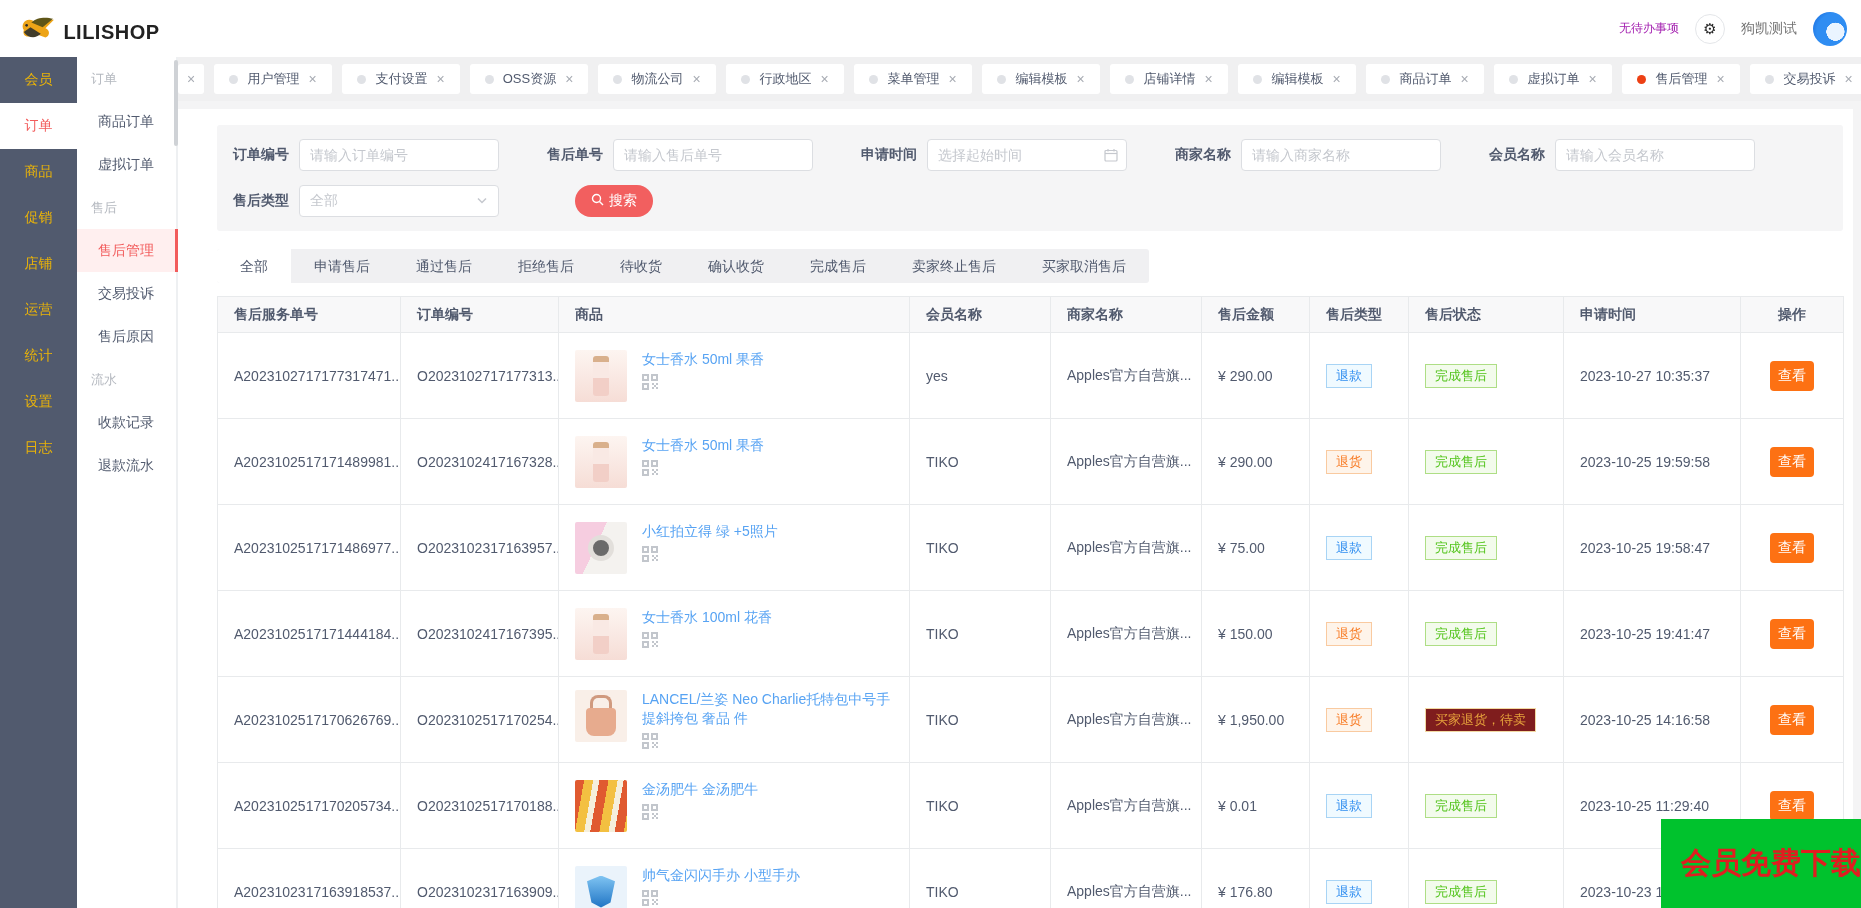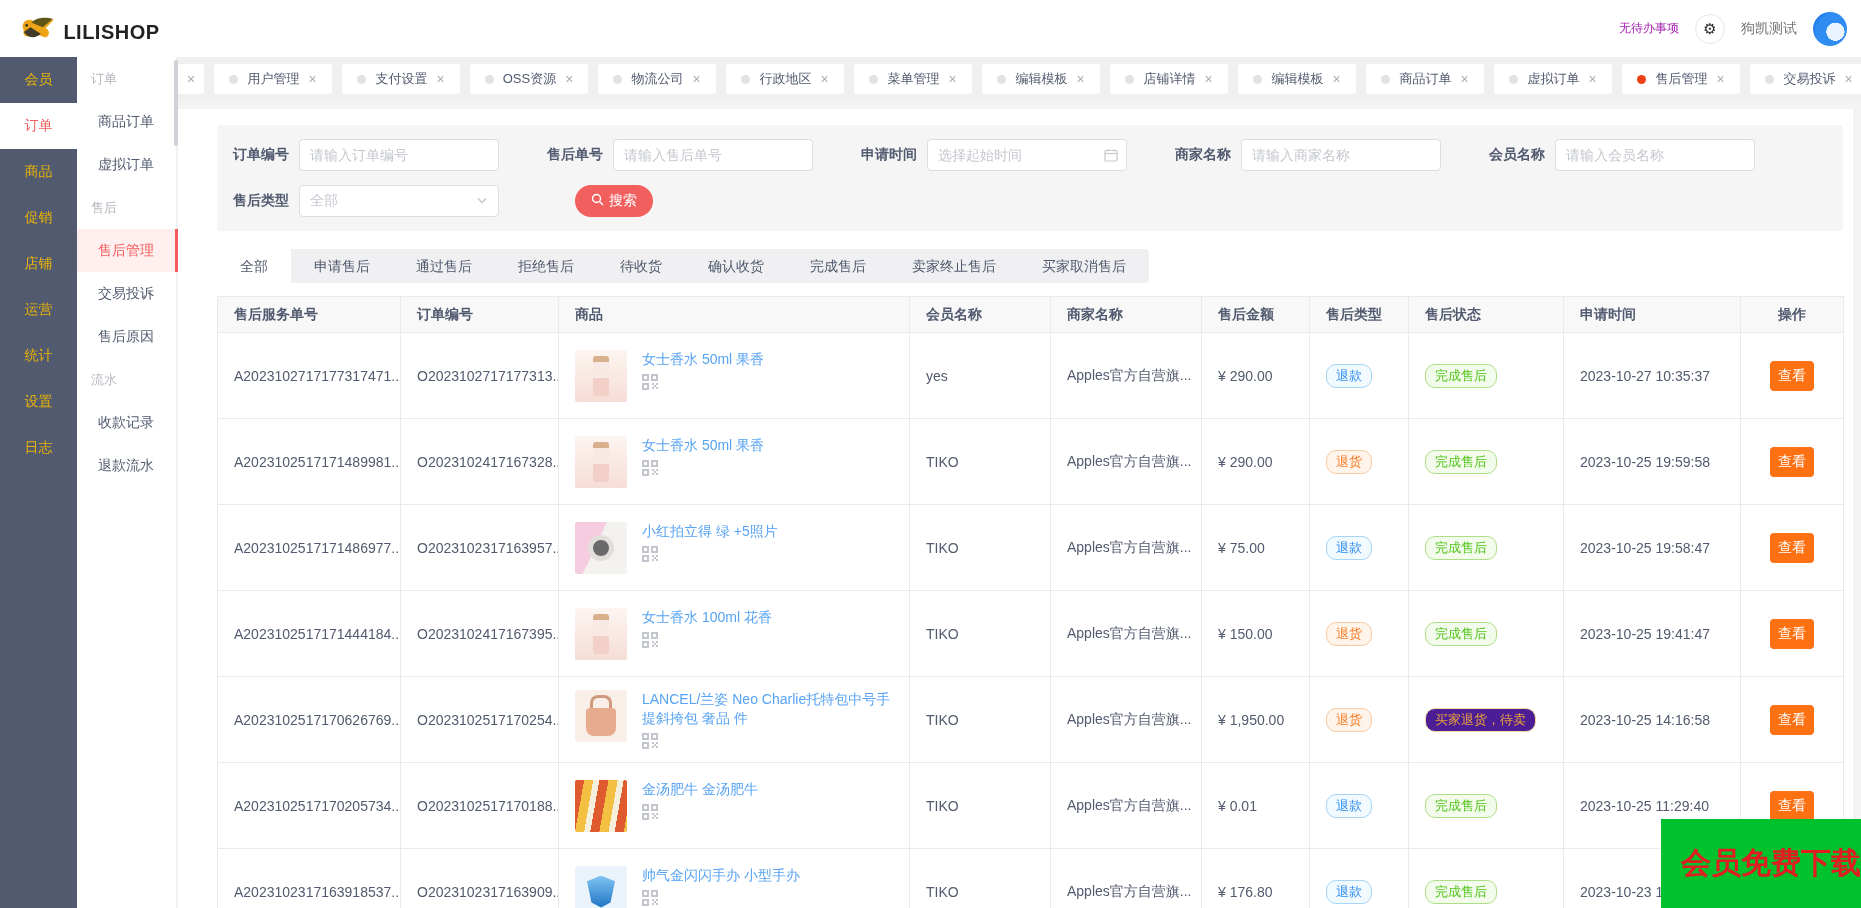--- a/index.html
+++ b/index.html
@@ -81,25 +81,25 @@
   .thumb.bag::before { content:""; position:absolute; left:50%; top:5px; transform:translateX(-50%); width:16px; height:12px; border:3px solid #d09a7f; border-bottom:none; border-radius:8px 8px 0 0; }
   .thumb.bag::after { content:""; position:absolute; left:50%; bottom:6px; transform:translateX(-50%); width:30px; height:28px; border-radius:4px 4px 8px 8px; background:#e7ab8e; }
   .thumb.food { background:repeating-linear-gradient(100deg,#e05a30 0 9px,#f3c041 9px 18px,#f5efdc 18px 24px); }
   .thumb.figure { background:#eaf3fb; }
   .thumb.figure::after { content:""; position:absolute; left:50%; top:50%; transform:translate(-50%,-50%); width:28px; height:32px; background:linear-gradient(180deg,#7fc4f2,#1f74c4); clip-path:polygon(50% 0,100% 18%,84% 84%,50% 100%,16% 84%,0 18%); }
   .pmeta { display:flex; flex-direction:column; gap:5px; min-width:0; }
   .pname { color:#57a3f3; line-height:19px; cursor:pointer; }
   .qr-icon { color:#c2c6cc; display:inline-flex; cursor:pointer; }
 
   .amount { color:#f25c5c; }
-  .tag { display:inline-block; height:24px; line-height:22px; padding:0 9px; border-radius:10px; font-size:13px; border:1px solid; white-space:nowrap; max-width:100%; }
+  .tag { display:inline-block; height:24px; line-height:22px; padding:0 9px; border-radius:0; font-size:13px; border:1px solid; white-space:nowrap; max-width:100%; }
   .tag.blue   { color:#2d8cf0; background:#f0faff; border-color:#a8d4f5; }
   .tag.orange { color:#f87c26; background:#fef4ea; border-color:#f9caa0; }
   .tag.green  { color:#52c41a; background:#f3fbec; border-color:#aede85; }
-  .tag.gold   { color:#e6a23c; background:#4c1d95; border-color:#f2d9a2; }
+  .tag.gold   { color:#e6a23c; background:#7f1d1d; border-color:#f2d9a2; }
   .view-btn { width:44px; height:30px; background:#fd7113; color:#fff; border:none; border-radius:4px; font-size:14px; cursor:pointer; font-family:inherit; }
 
   
   .promo { position:absolute; right:0; bottom:0; width:200px; height:89px; background:#00c22d; z-index:20; display:flex; align-items:center; justify-content:flex-end; cursor:pointer; }
   .promo span { color:#e01d20; font-size:30px; font-weight:bold; white-space:nowrap; }
 </style>
 </head>
 <body>
 
 <div class="app">

